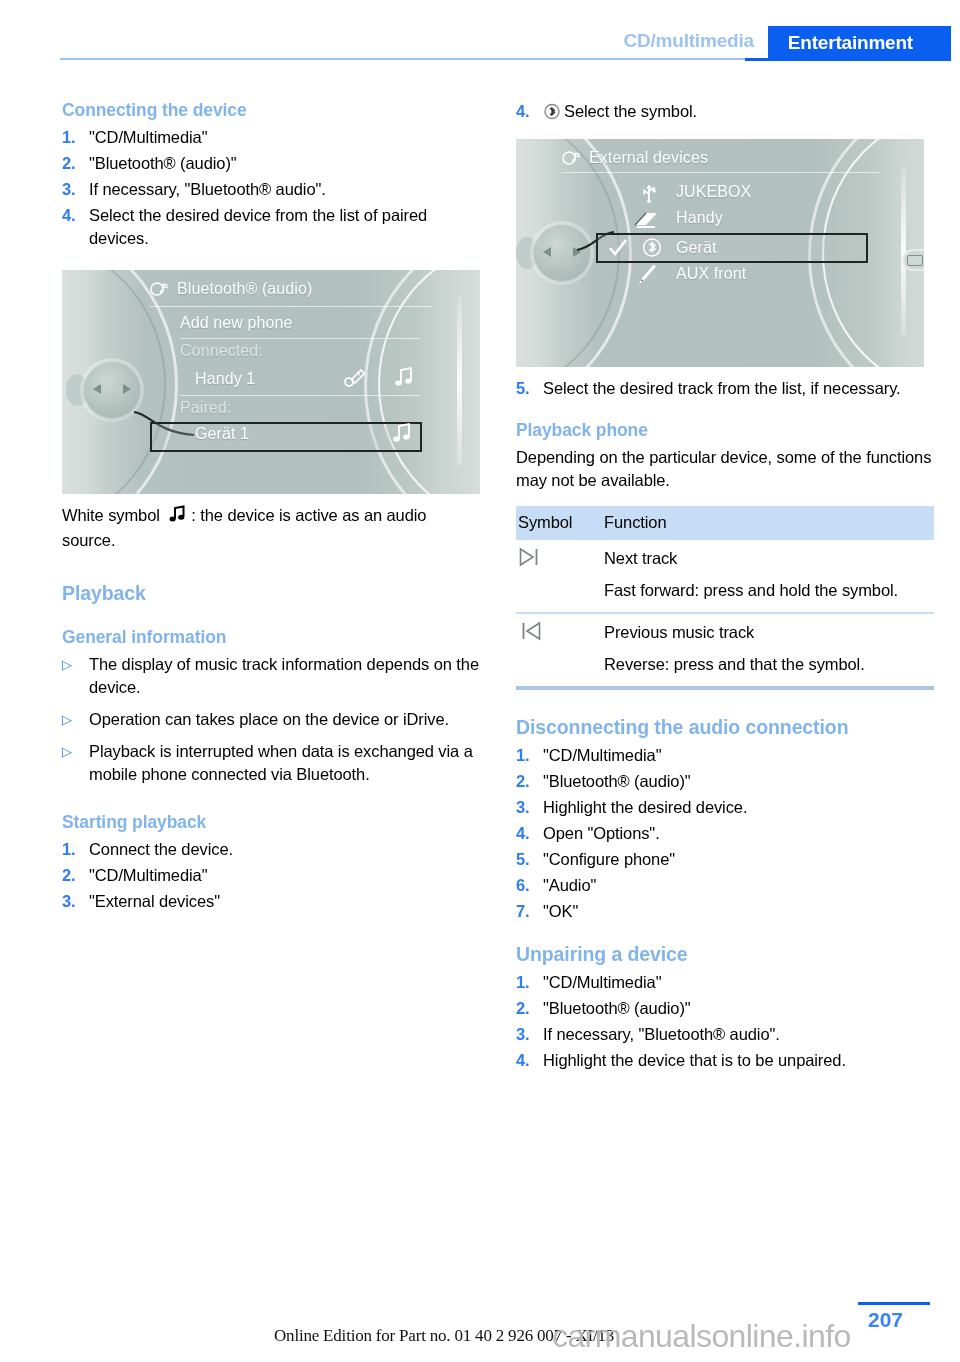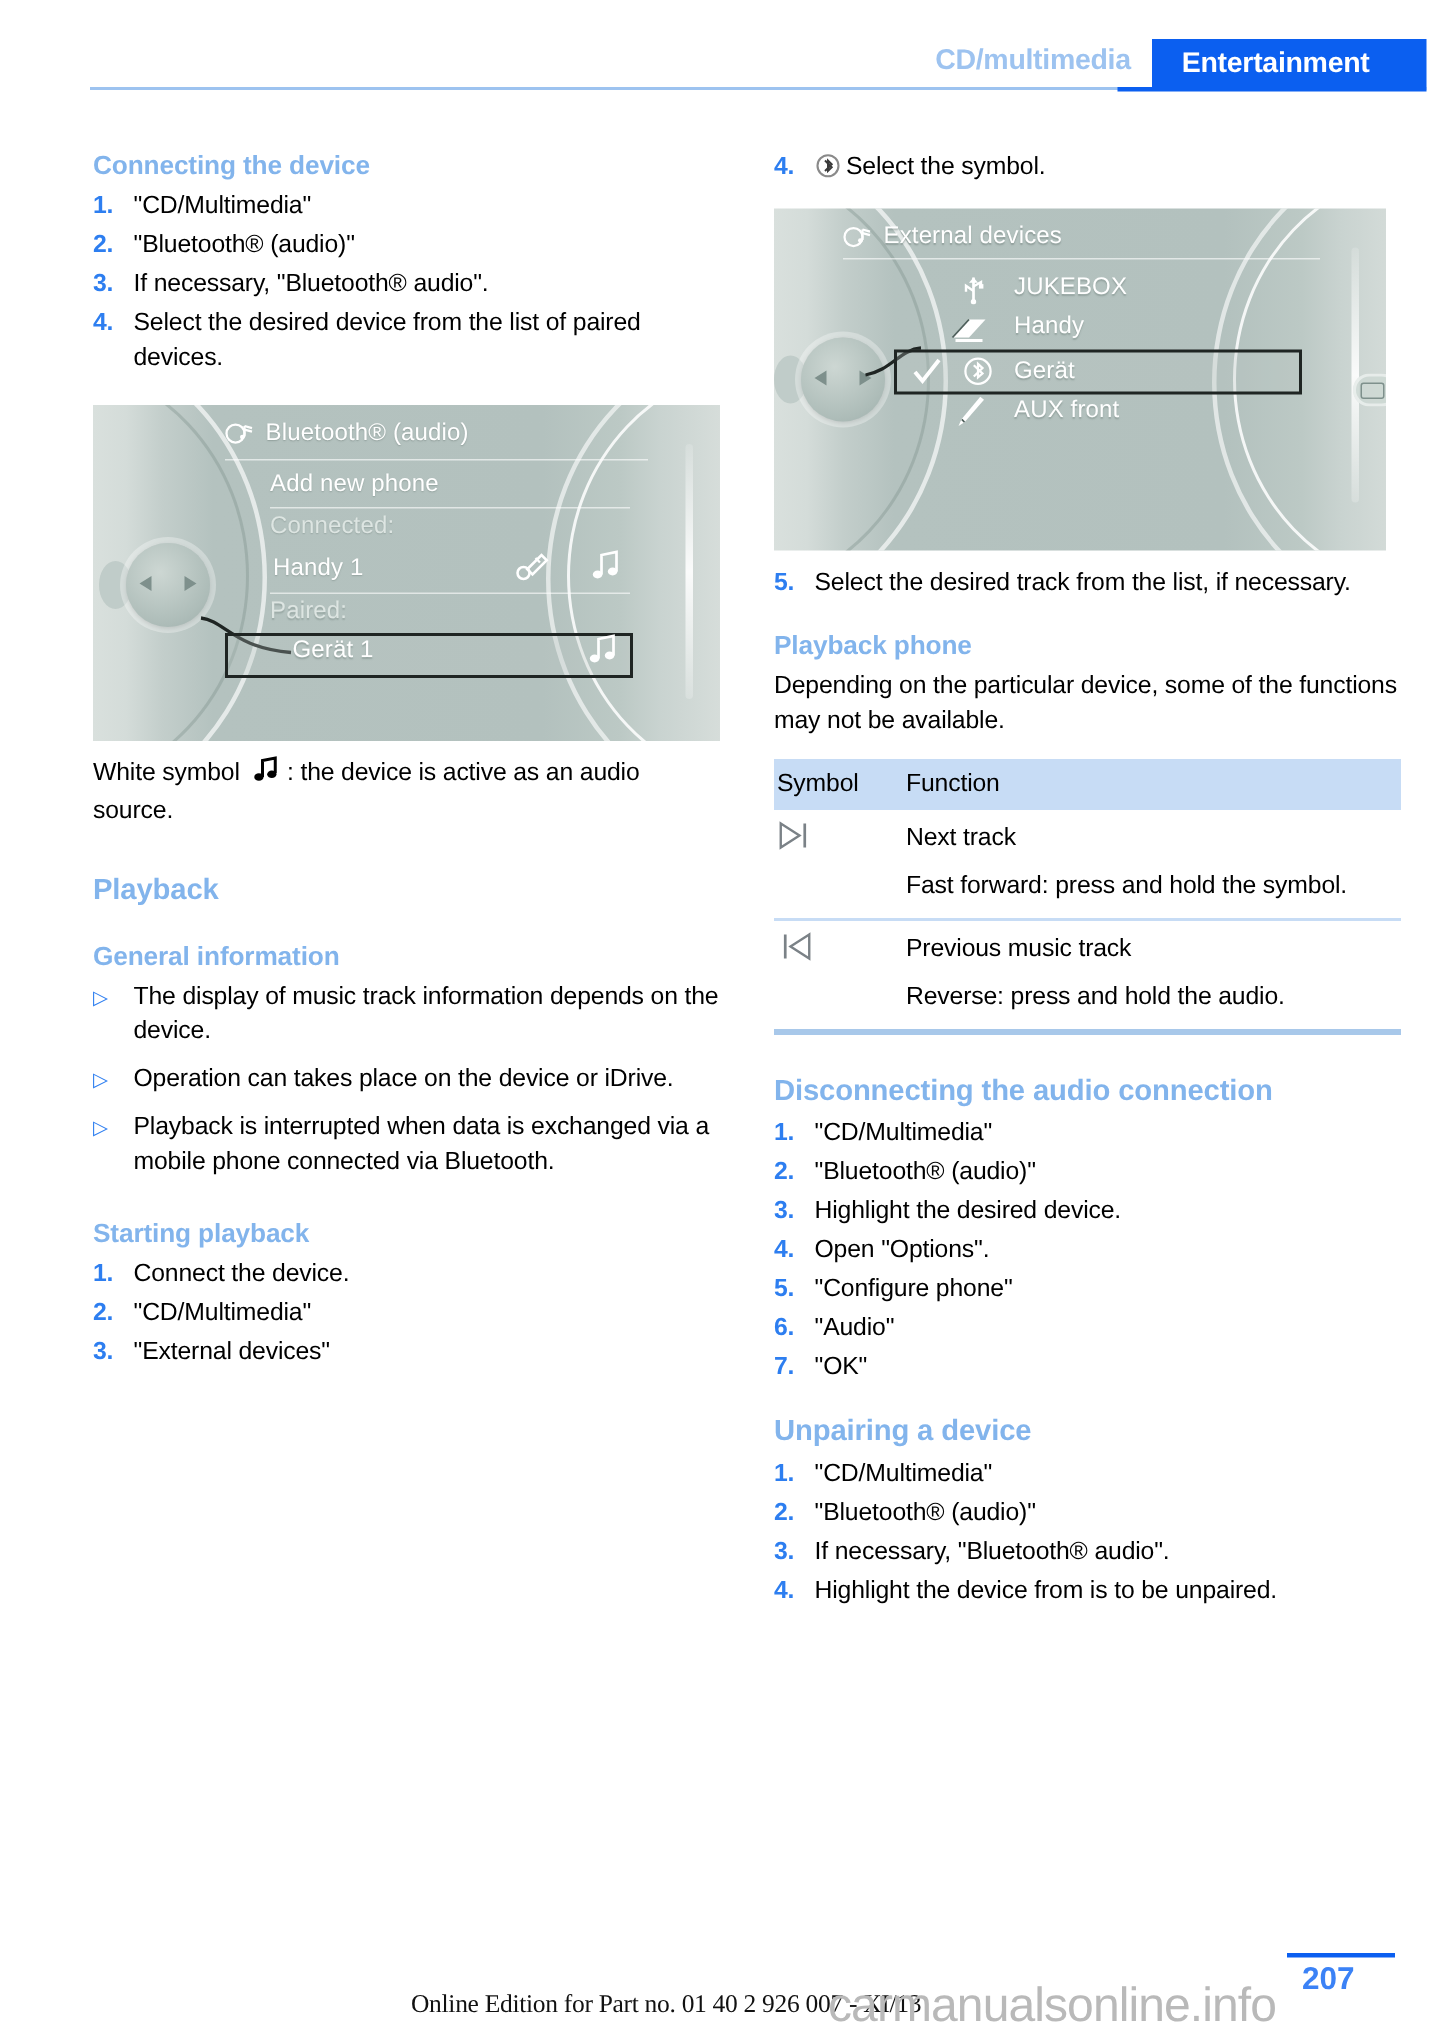--- a/index.html
+++ b/index.html
@@ -431,21 +431,21 @@
       </svg>
       <span class="t-txt">Bluetooth® (audio)</span>
     </div>
     <div class="scr-divider"></div>
 
     <div class="scr-row" style="left:118px; top:44px;">Add new phone</div>
     <div class="scr-line" style="left:118px; right:60px; top:68px;"></div>
 
     <div class="scr-row dim" style="left:118px; top:72px;">Connected:</div>
 
-    <div class="scr-row" style="left:120px; top:100px;">Handy 1</div>
+    <div class="scr-row" style="left:133px; top:100px;">Handy 1</div>
     <svg style="position:absolute;left:282px;top:96px;" width="24" height="22" viewBox="0 0 24 22">
       <circle cx="5" cy="16" r="4" fill="none" stroke="#fff" stroke-width="1.7"></circle>
       <path d="M7.5 13.5 L17 4 L20.5 7.5 L11 17 Z" fill="none" stroke="#fff" stroke-width="1.7"></path>
       <path d="M13 6 l3 3" stroke="#fff" stroke-width="1.5"></path>
     </svg>
     <svg style="position:absolute;left:332px;top:96px;" width="20" height="22" viewBox="0 0 20 22">
       <path d="M7 17 V4 L17 2 V15" fill="none" stroke="#fff" stroke-width="1.8"></path>
       <ellipse cx="4.4" cy="17" rx="3.2" ry="2.6" fill="#fff"></ellipse>
       <ellipse cx="14.4" cy="15" rx="3.2" ry="2.6" fill="#fff"></ellipse>
     </svg>
@@ -633,21 +633,21 @@
       </tr>
       <tr>
         <td class="sym-col">
           <svg width="24" height="20" viewBox="0 0 24 20">
             <path d="M21.5 2 L9 10 L21.5 18 Z" fill="none" stroke="#7b8287" stroke-width="1.6"></path>
             <path d="M5.5 2 V18" stroke="#7b8287" stroke-width="1.8"></path>
           </svg>
         </td>
         <td>
           <span class="fn-line">Previous music track</span>
-          <span class="fn-line">Reverse: press and hold the audio.</span>
+          <span class="fn-line">Reverse: press and that the symbol.</span>
         </td>
       </tr>
     </tbody>
   </table>
 
   <div class="spacer-lg"></div>
 
   <h2 class="section-head big">Disconnecting the audio connection</h2>
   <ol class="num-list">
     <li>
@@ -691,21 +691,21 @@
     <li>
       <span class="num">2.</span>
       <span class="txt">"Bluetooth® (audio)"</span>
     </li>
     <li>
       <span class="num">3.</span>
       <span class="txt">If necessary, "Bluetooth® audio".</span>
     </li>
     <li>
       <span class="num">4.</span>
-      <span class="txt">Highlight the device from is to be unpaired.</span>
+      <span class="txt">Highlight the device that is to be unpaired.</span>
     </li>
   </ol>
 
 </div>
 
 <div class="footer">
   <div class="footer-rule"></div>
   <div class="page-no">207</div>
   <div class="online-edition">Online Edition for Part no. 01 40 2 926 007 - XI/13</div>
   <div class="watermark">carmanualsonline.info</div>

